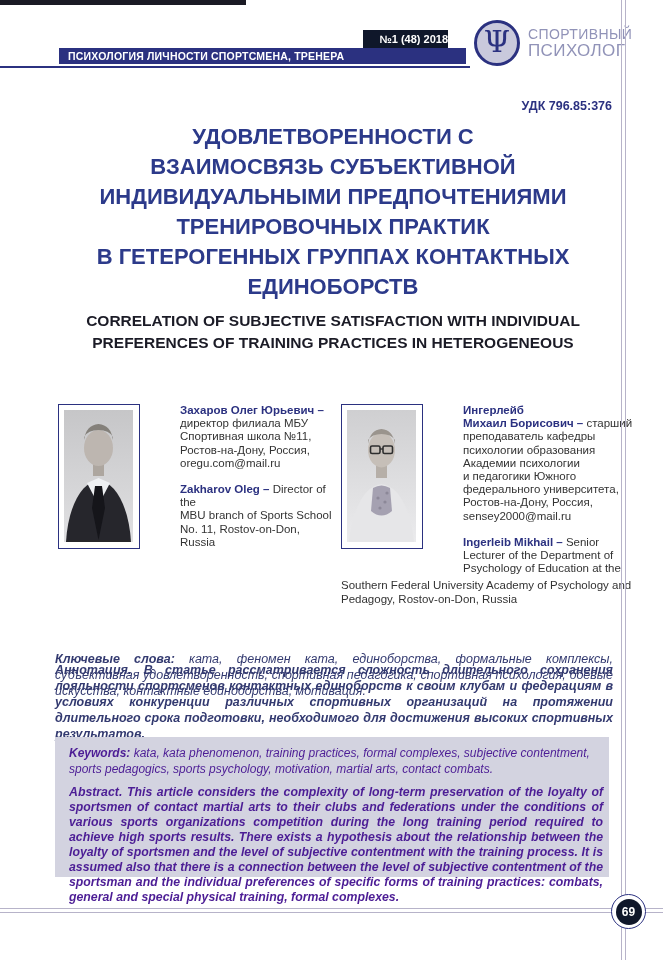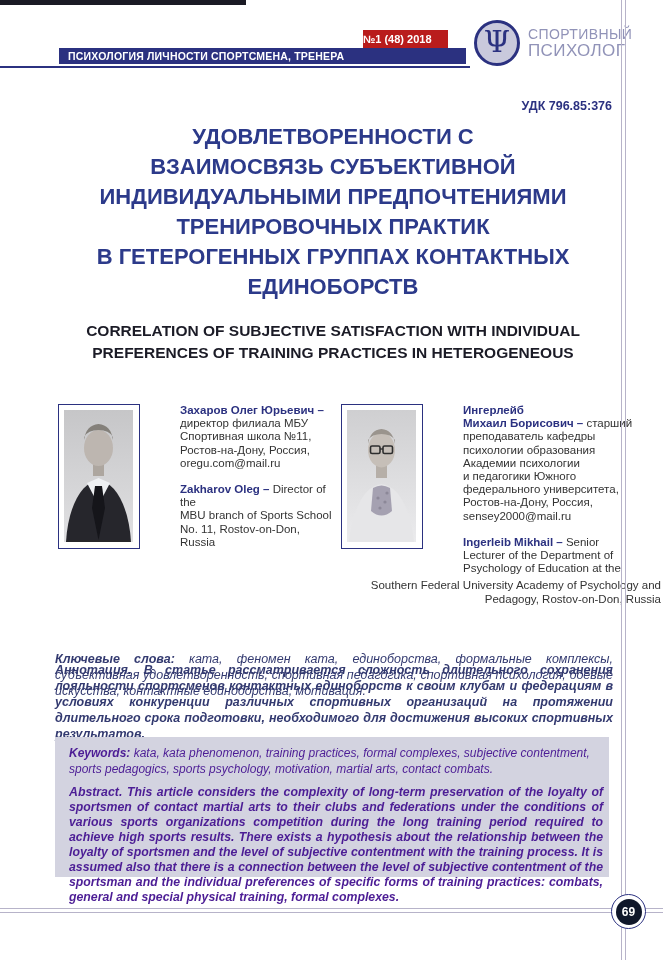--- a/index.html
+++ b/index.html
@@ -3,22 +3,22 @@
 <meta charset="utf-8">
 <style>
   html,body{margin:0;padding:0;background:#ffffff;}
   .page{
     position:relative;width:663px;height:960px;background:#ffffff;
     font-family:"Liberation Sans",sans-serif;overflow:hidden;
   }
   
   .top-edge-bar{position:absolute;left:0;top:0;width:246px;height:5px;background:#1a1a24;}
   .issue-badge{
-    position:absolute;left:363px;top:30px;width:85px;height:18px;background:#b91c1c;
-    color:#ffffff;font-size:11px;font-weight:bold;text-align:left;line-height:18px;
+    position:absolute;left:363px;top:30px;width:85px;height:18px;background:#0f172a;
+    color:#ffffff;font-size:11px;font-weight:bold;text-align:right;line-height:18px;
   }
   .section-bar{
     position:absolute;left:59px;top:48px;width:407px;height:16px;background:#2b3180;
     color:#ffffff;font-size:10.5px;font-weight:bold;line-height:16px;padding-left:9px;
     box-sizing:border-box;letter-spacing:.2px;white-space:nowrap;
   }
   .section-underline{position:absolute;left:0;top:66px;width:470px;height:2px;background:#2b3180;}
   .logo{position:absolute;left:474px;top:20px;display:flex;align-items:center;}
   .logo-circle{
     width:40px;height:40px;border:3px solid #2b3180;border-radius:50%;background:#c9c9dc;
@@ -44,35 +44,35 @@
   }
   .page-num-inner{
     width:26px;height:26px;border-radius:50%;background:#0f172a;color:#ffffff;
     font-size:12px;font-weight:bold;display:flex;align-items:center;justify-content:center;
   }
   
   .udc{position:absolute;left:400px;top:99px;width:212px;text-align:right;
        color:#2b3180;font-size:12.5px;font-weight:bold;}
   .title-ru{position:absolute;left:53px;top:122px;width:560px;text-align:center;
             color:#2c3a8a;font-size:22px;font-weight:bold;line-height:30px;}
-  .title-en{position:absolute;left:53px;top:320px;width:560px;text-align:center;
+  .title-en{position:absolute;left:53px;top:310px;width:560px;text-align:center;
             color:#1b1b26;font-size:15.5px;font-weight:bold;line-height:21.5px;}
   
   .author-col{position:absolute;top:404px;font-size:11.5px;line-height:13.2px;color:#333333;}
   .author-col.left{left:58px;width:276px;}
   .author-col.right{left:295px;width:320px;padding-left:46px;}
   .author-row{display:flex;gap:28px;}
   .photo-frame{
     flex:0 0 auto;width:82px;height:145px;border:1.5px solid #2b3180;background:#ffffff;
     padding:5px;box-sizing:border-box;margin-right:12px;
   }
   .photo-frame svg{display:block;}
   .bio .name{color:#2b3180;font-weight:bold;}
   .bio .gap{height:13px;}
-  .overflow-lines{margin-top:4px;text-align:right;}
+  .overflow-lines{margin-top:4px;}
   
   .kw-ru{position:absolute;left:55px;top:619px;width:558px;font-size:12.5px;line-height:16px;
          font-style:italic;color:#333a70;text-align:justify;margin-top:32px;}
   .kw-ru .lbl{font-weight:bold;}
   .annot-ru{position:absolute;left:55px;top:662px;width:558px;font-size:12.5px;line-height:16px;
             font-style:italic;font-weight:bold;color:#333a70;text-align:justify;}
   
   .abs-box{
     position:absolute;left:55px;top:737px;width:554px;height:140px;background:#d3d3e0;
     box-sizing:border-box;padding:9px 6px 10px 14px;color:#4c1d95;font-style:italic;

